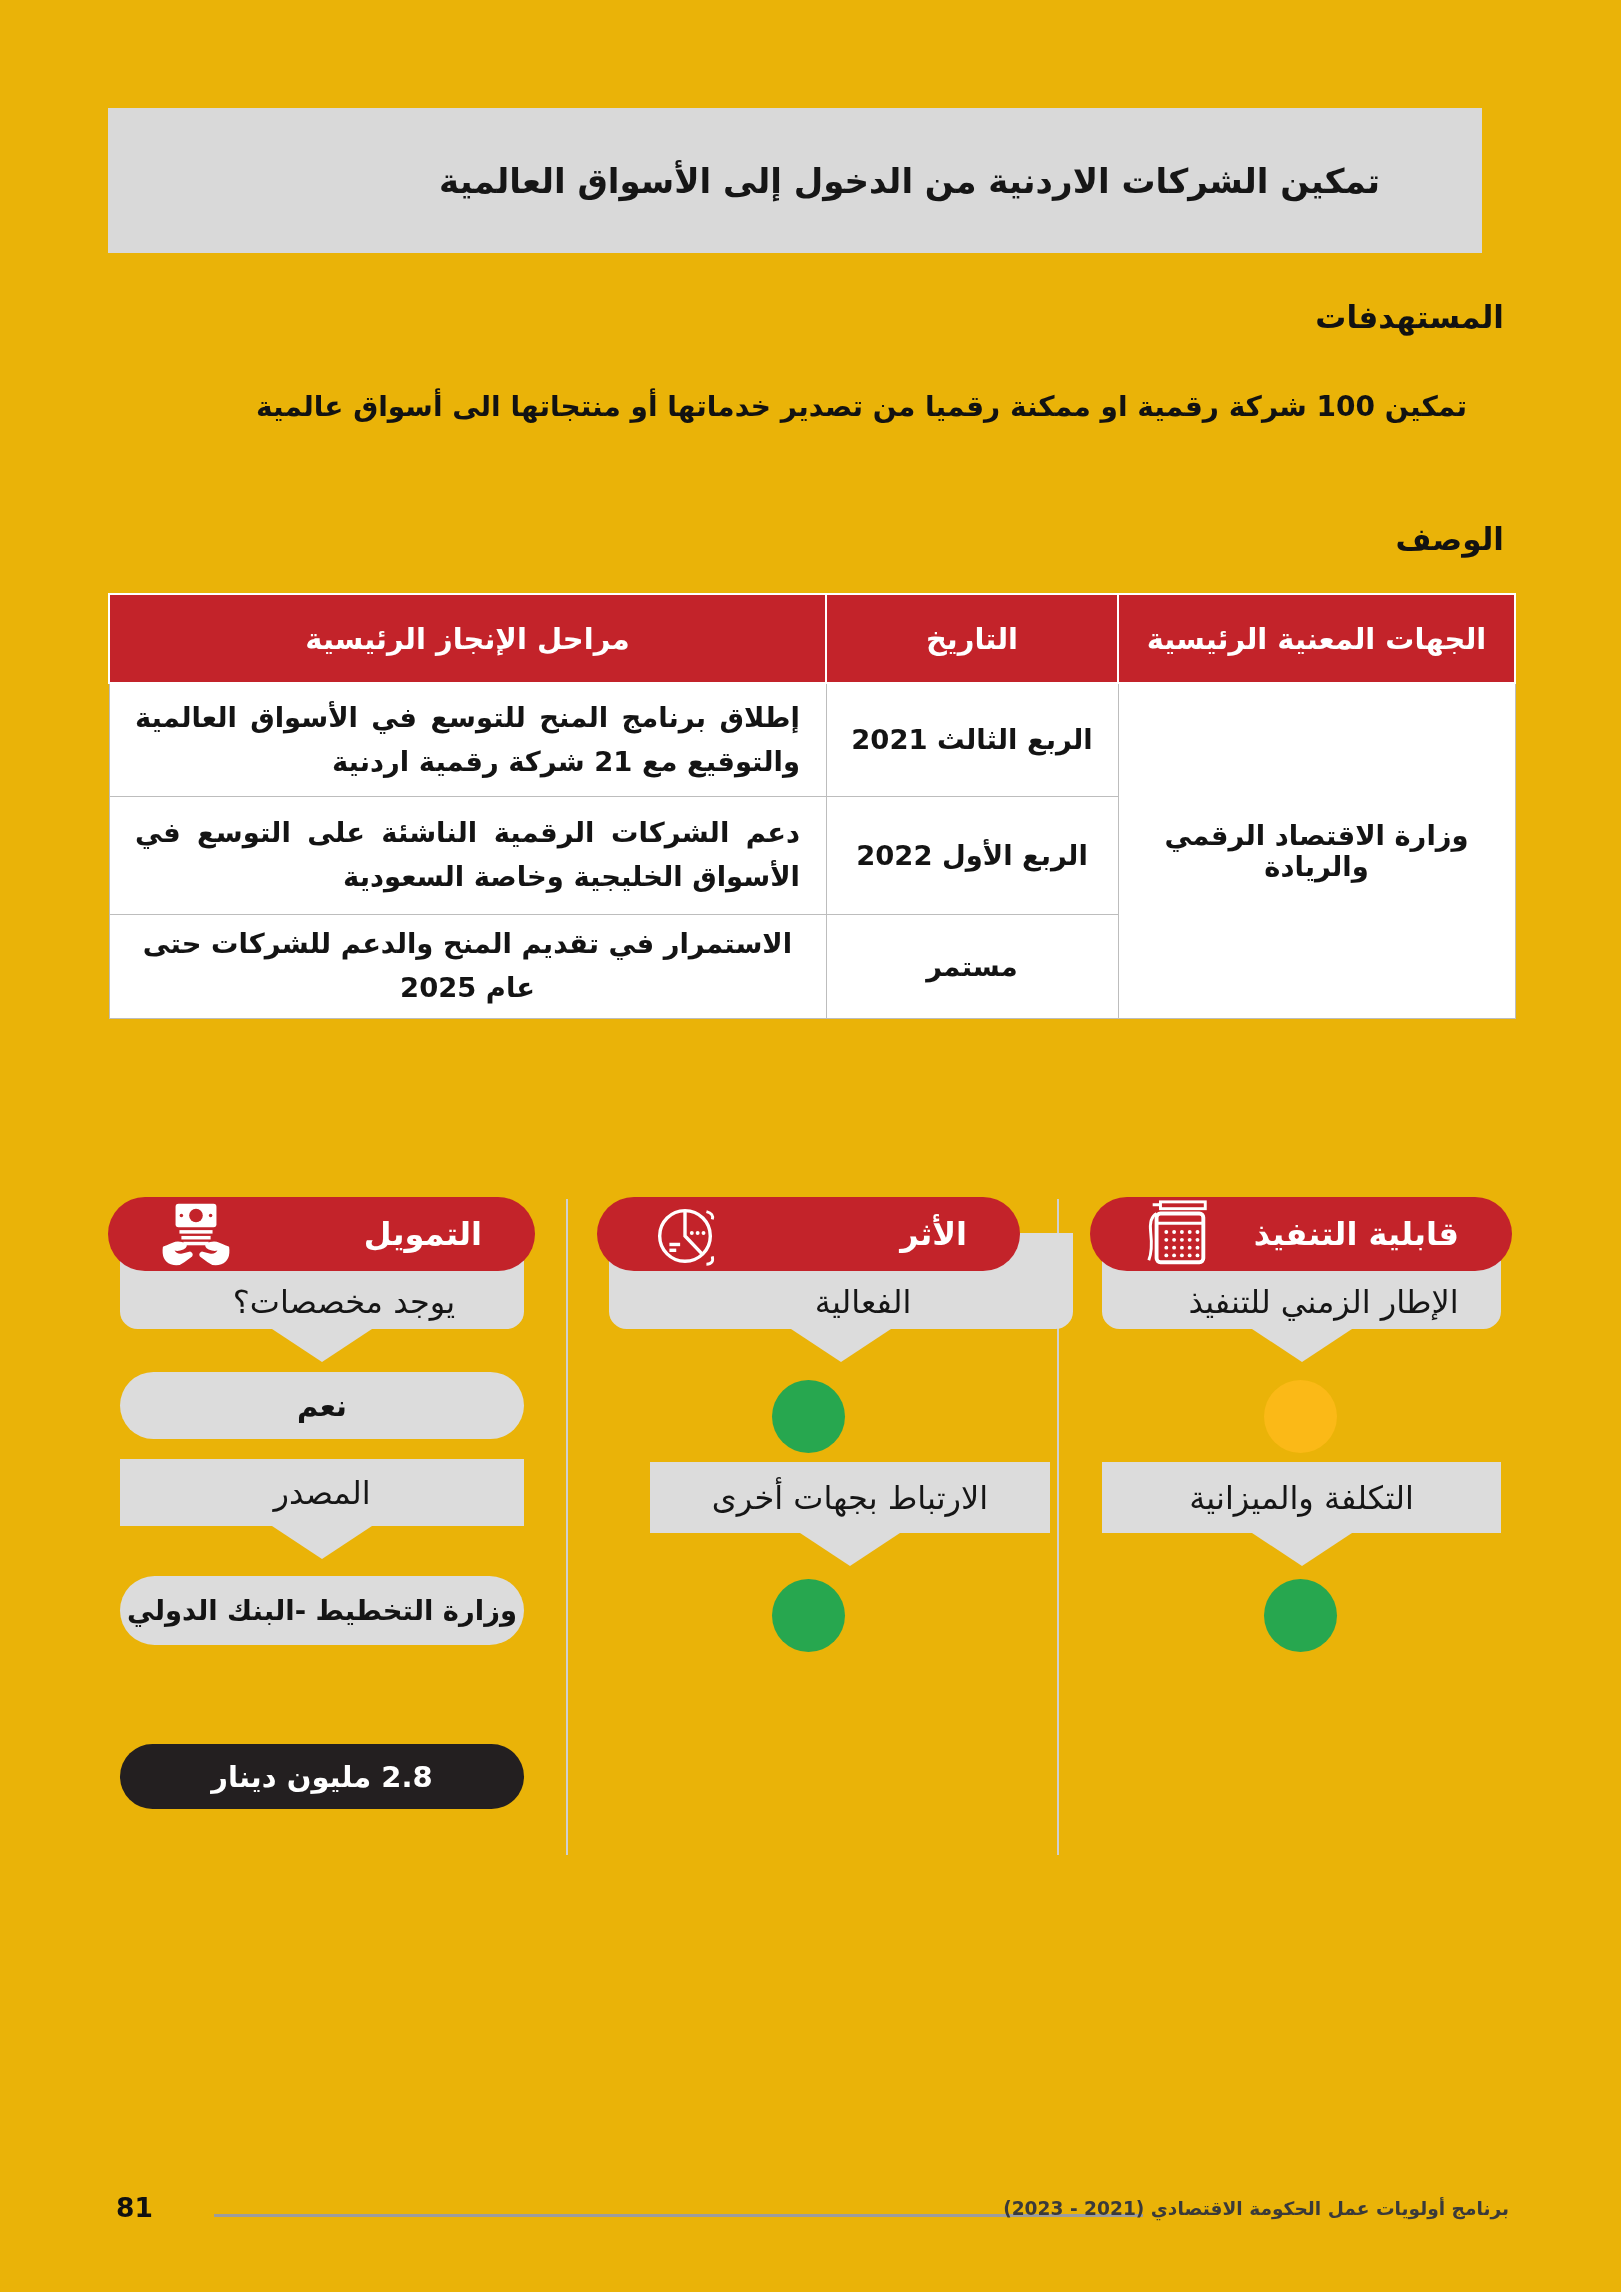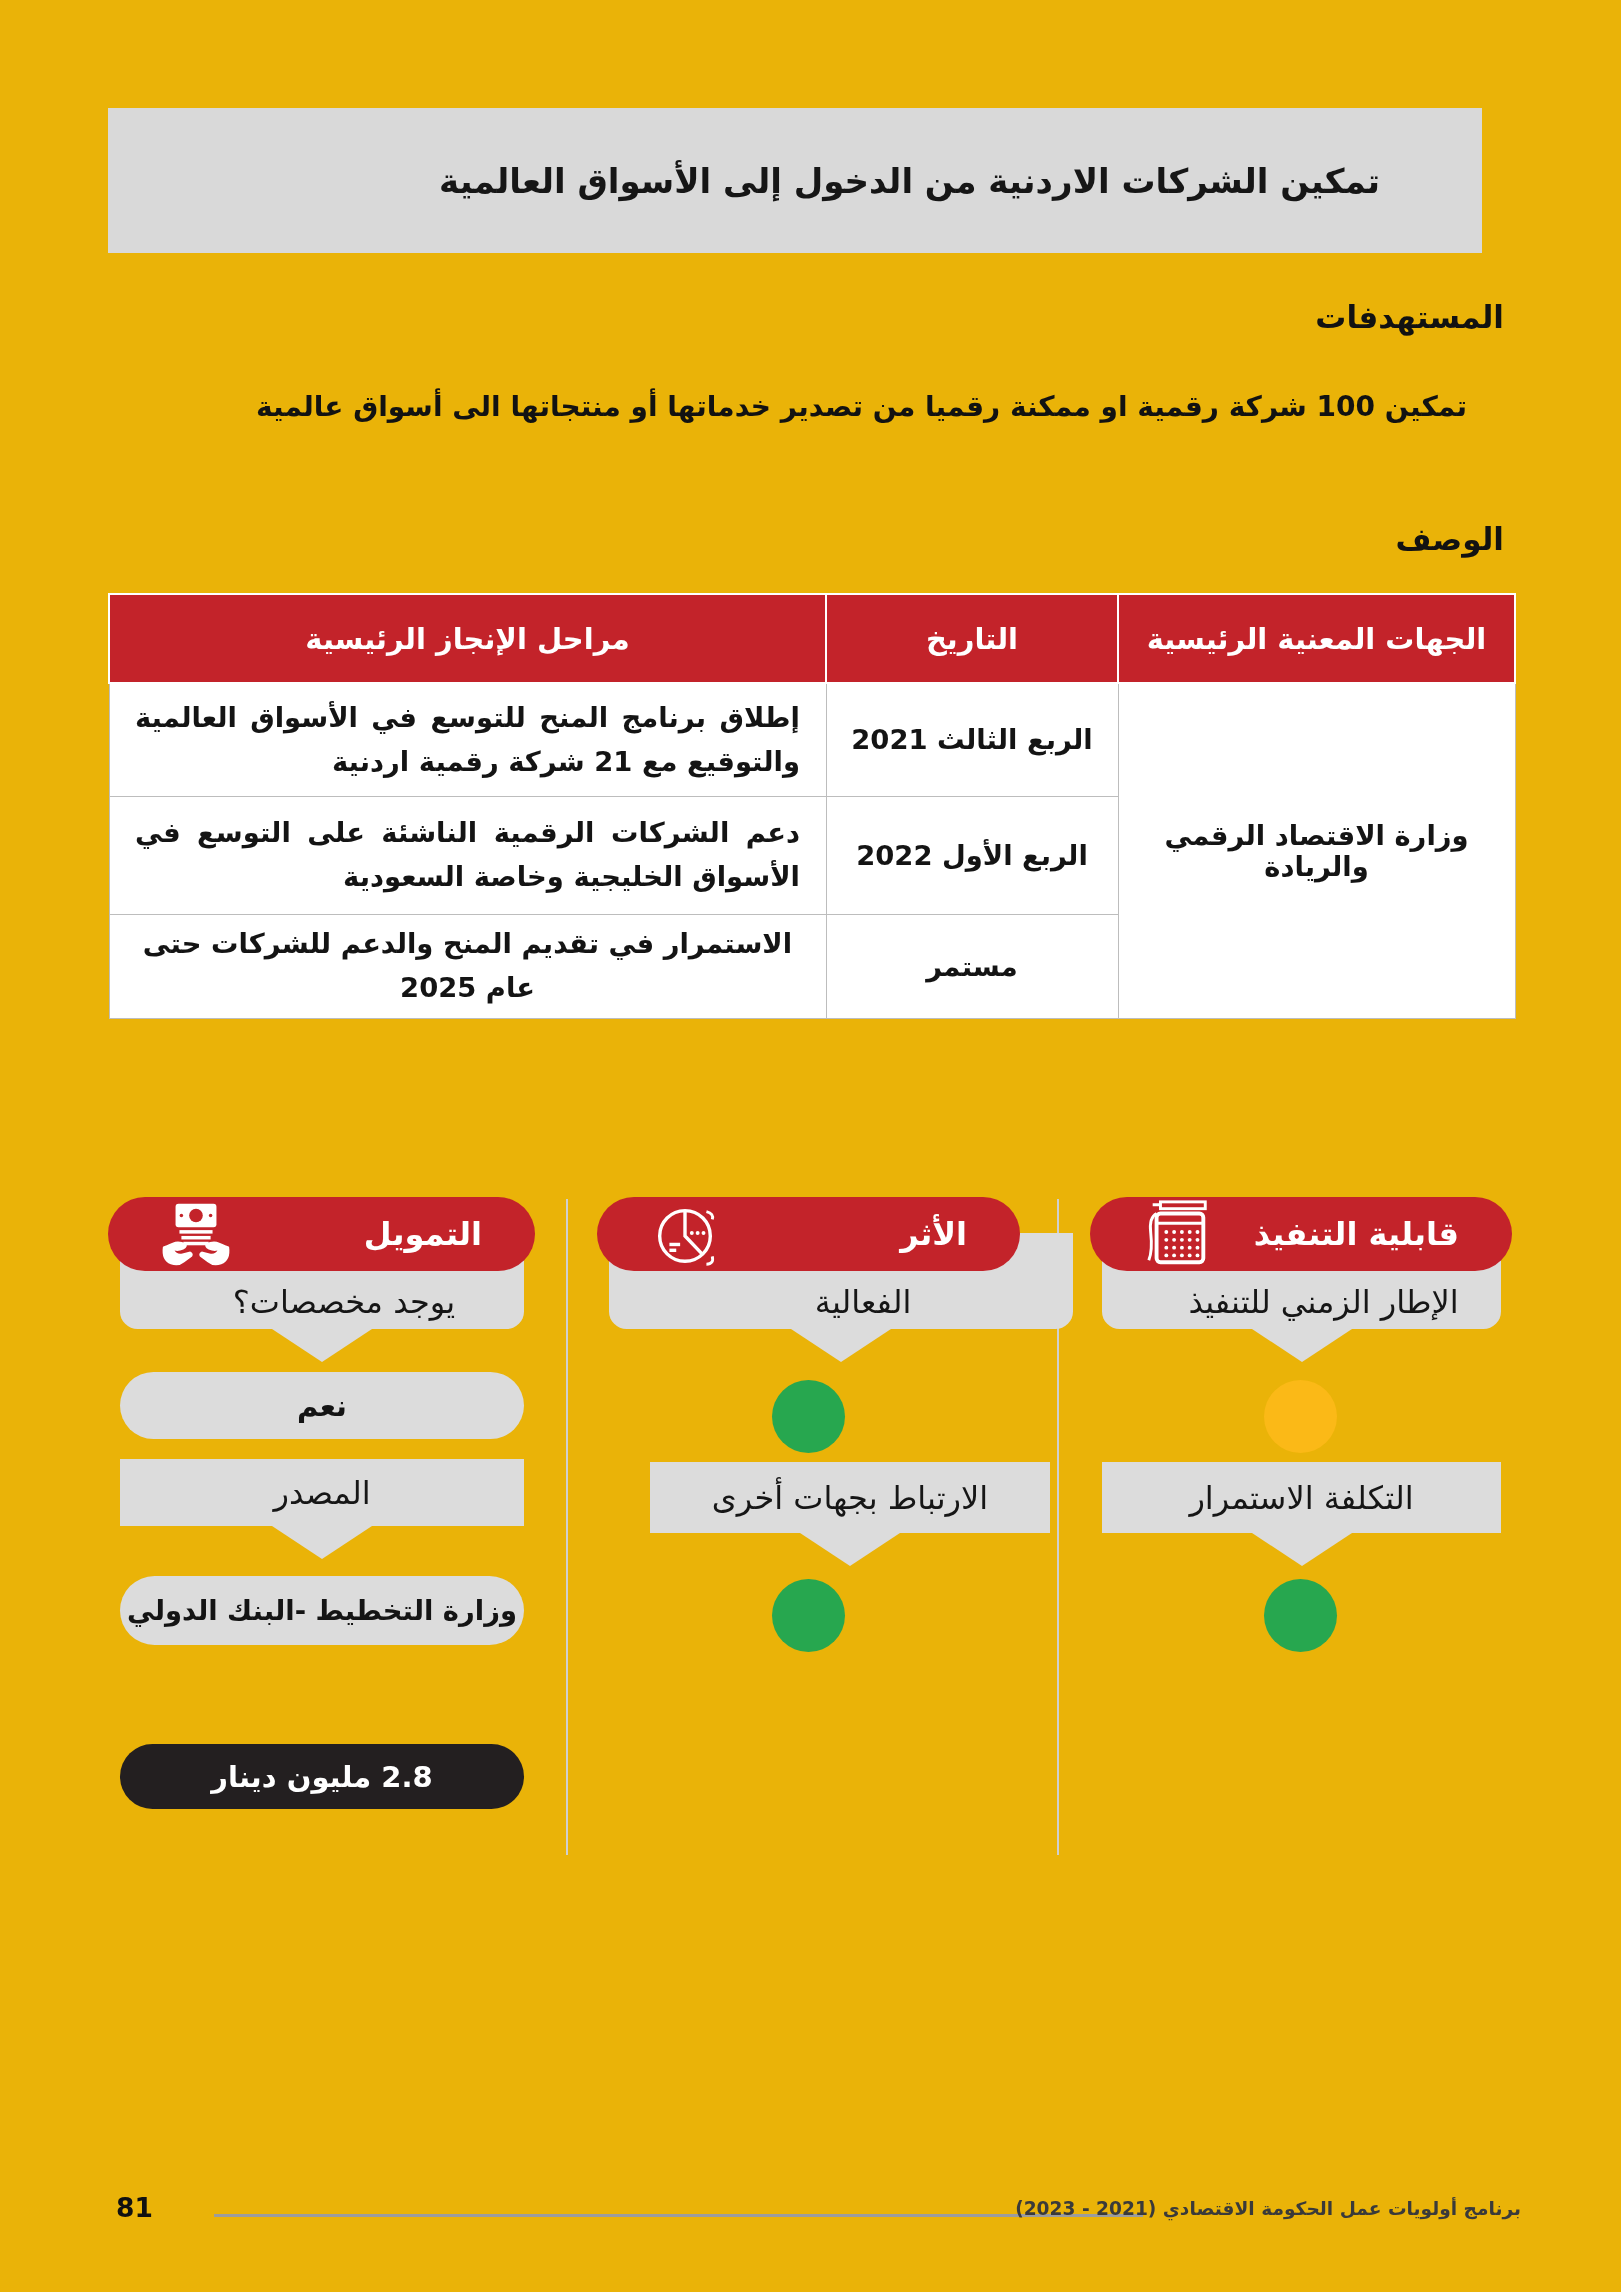--- a/index.html
+++ b/index.html
@@ -48,21 +48,21 @@
   .pill{position:absolute;background:#dcdcdc;border-radius:35px;box-sizing:border-box;
         display:flex;align-items:center;justify-content:center;
         font-size:29px;font-weight:bold;color:#141414;white-space:nowrap;}
   .pill-black{background:#231f20;color:#ffffff;}
 
   .v-divider{position:absolute;top:1199px;height:656px;width:2px;background:#d0d0d0;}
 
   
   .footer-line{position:absolute;left:214px;top:2214px;width:929px;height:2.9px;background:#9c9c9c;}
   .footer-page{position:absolute;left:116px;top:2192px;font-size:26.5px;font-weight:bold;color:#111;}
-  .footer-text{position:absolute;right:100px;top:2198px;font-size:18.6px;font-weight:bold;color:#3a3a3a;}
+  .footer-text{position:absolute;right:112px;top:2198px;font-size:18.6px;font-weight:bold;color:#3a3a3a;}
 </style>
 </head>
 <body>
 
 <div class="page">
 
   <div class="banner">
     <h1 class="banner-title">تمكين الشركات الاردنية من الدخول إلى الأسواق العالمية</h1>
   </div>
 
@@ -135,21 +135,21 @@
       </svg>
     </span>
     <span class="pillar-title">قابلية التنفيذ</span>
   </div>
   <div class="tab tab-first" style="left:1102px;width:399px;">
     <span>الإطار الزمني للتنفيذ</span>
     <span class="pointer"></span>
   </div>
   <div class="circle c-yellow" style="left:1264px;top:1380px;"></div>
   <div class="tab tab-plain" style="left:1102px;width:399px;">
-    <span>التكلفة الاستمرار</span>
+    <span>التكلفة والميزانية</span>
     <span class="pointer"></span>
   </div>
   <div class="circle c-green" style="left:1264px;top:1579px;"></div>
 
   <div class="pillar-header" style="left:597px;width:423px;">
     <span class="pillar-icon">
       <svg viewBox="0 0 76 70" width="74" height="69">
         <circle cx="38" cy="37" r="26" fill="none" stroke="#fff" stroke-width="3.5"></circle>
         <path d="M38 11 V37 L56 56" fill="none" stroke="#fff" stroke-width="3.5"></path>
         <g fill="#fff">

